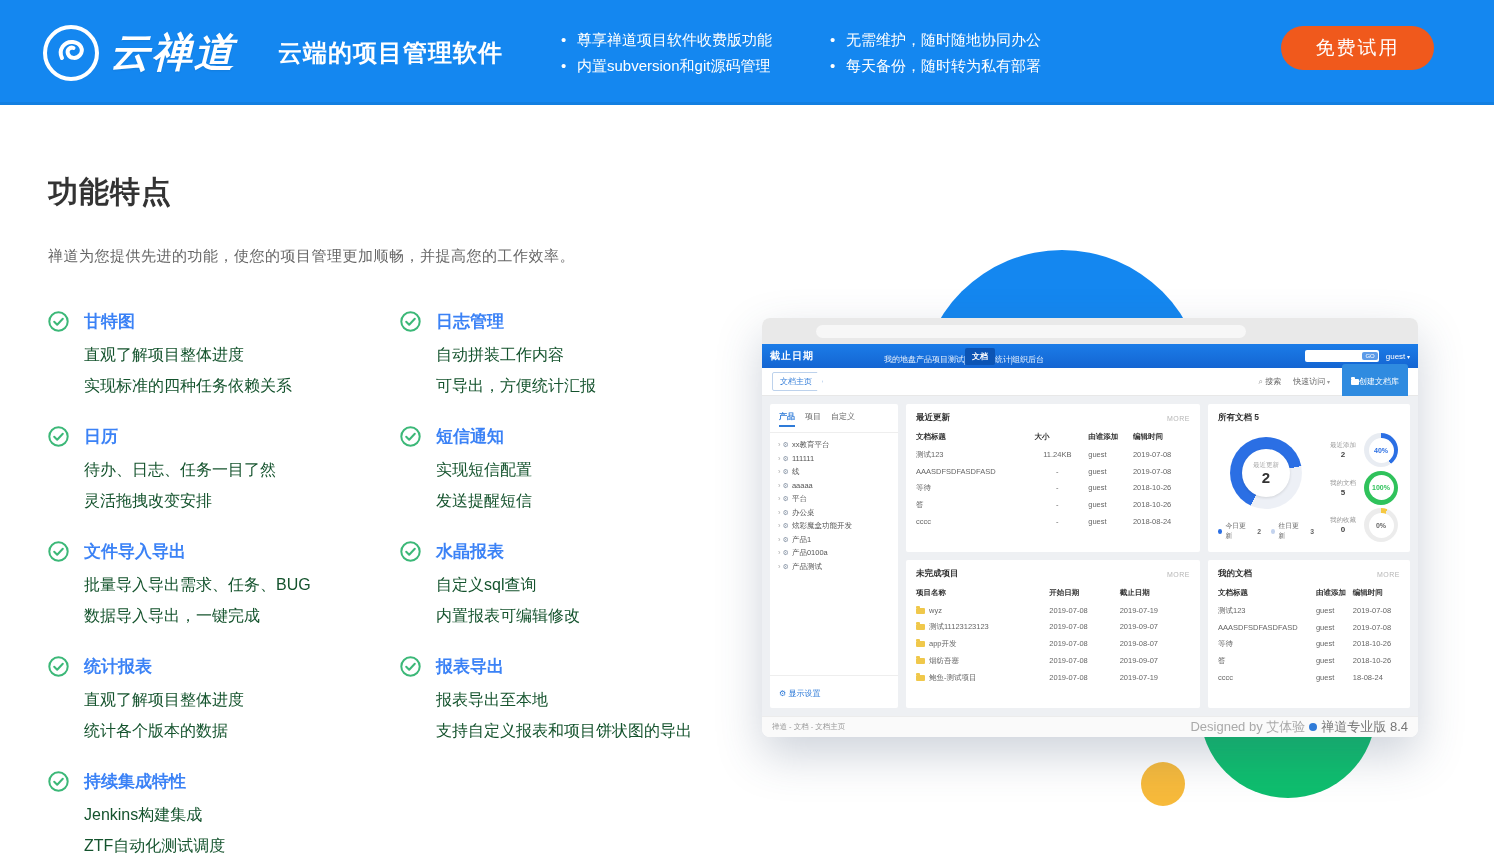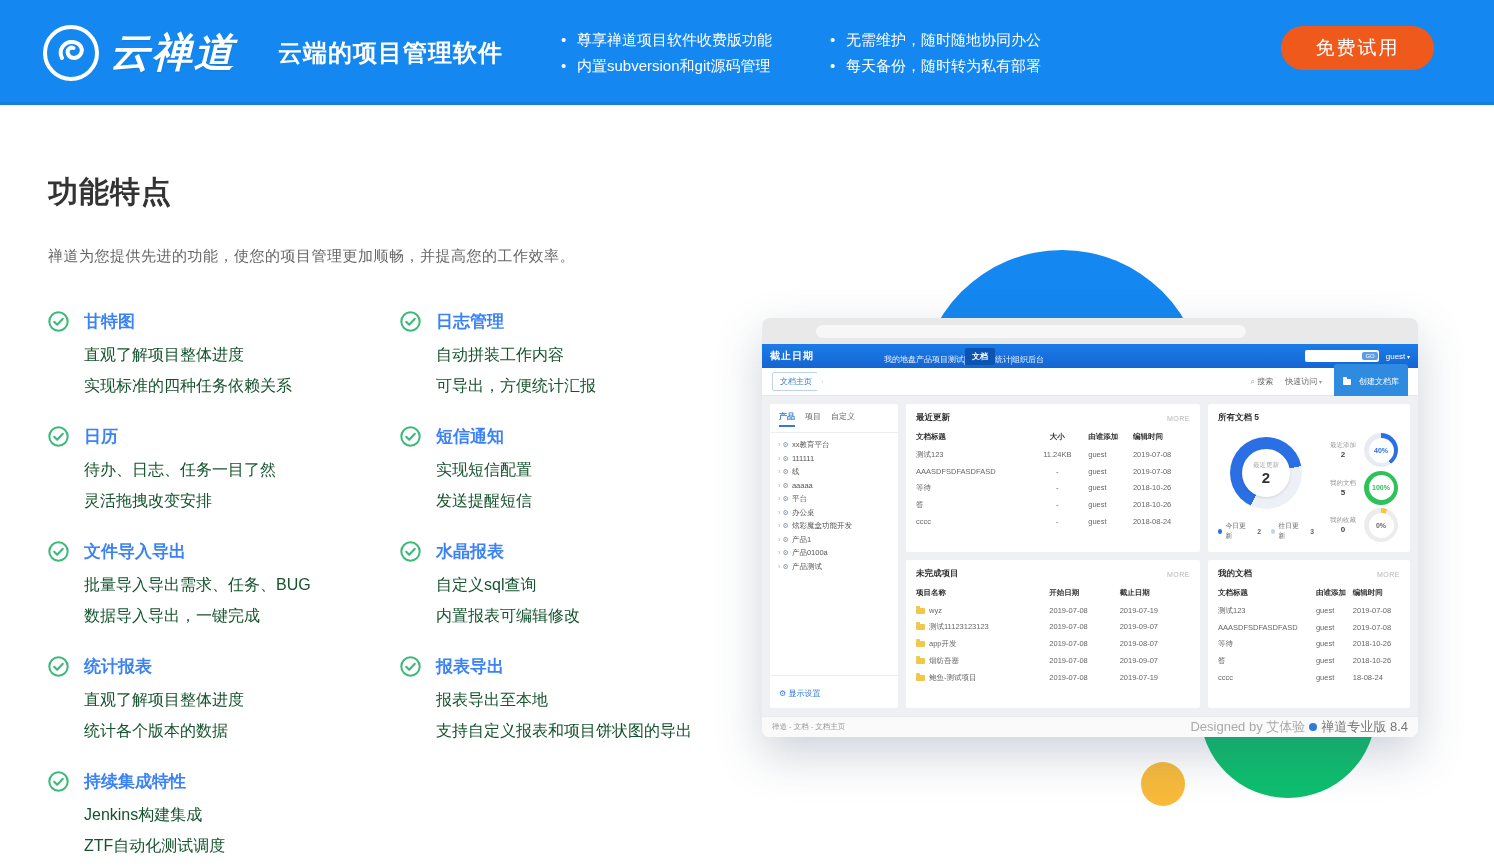--- a/index.html
+++ b/index.html
@@ -66,21 +66,21 @@
 
   .app-toolbar { height:28px; background:#fff; border-bottom:1px solid #e8e8e8;
     display:flex; align-items:center; padding:0 10px; flex:0 0 auto; }
   .crumb-tag { font-size:8px; color:#2F7BD8; border:1px solid #BDD2EC; padding:3px 10px 3px 7px;
     border-radius:2px; position:relative; clip-path:polygon(0 0,88% 0,100% 50%,88% 100%,0 100%); background:#fff; }
   .tb-right { margin-left:auto; display:flex; align-items:center; gap:12px; }
   .tb-link { font-size:8px; color:#666; cursor:pointer; }
   .tb-link.search::before { content:"⌕ "; color:#888; }
   .tb-link.quick::after { content:" ▾"; font-size:6px; color:#999; }
   .create-btn { background:#2F8BE0; color:#fff; font-size:8px; border:none; border-radius:3px;
-    padding:12px 9px; cursor:pointer; font-family:inherit; display:flex; align-items:center; gap:8px; }
+    padding:12px 9px; cursor:pointer; font-family:inherit; display:flex; align-items:center; gap:0; }
   .create-btn .fold { display:inline-block; width:8px; height:6px; background:#fff; border-radius:1px;
     position:relative; }
   .create-btn .fold::before { content:""; position:absolute; left:0; top:-2px; width:4px; height:2px;
     background:#fff; border-radius:1px 1px 0 0; }
 
   .app-body { flex:1 1 auto; background:#EEF0F3; display:flex; padding:8px; gap:8px; min-height:0; }
 
   .side-panel { width:128px; flex:0 0 auto; background:#fff; border-radius:2px;
     display:flex; flex-direction:column; padding:7px 0 6px; }
   .side-tabs { display:flex; gap:10px; padding:0 9px 5px; border-bottom:1px solid #eee; }
@@ -100,21 +100,21 @@
   .panel { background:#fff; border-radius:2px; padding:8px 10px; overflow:hidden;
     display:flex; flex-direction:column; }
   .panel-head { display:flex; align-items:center; margin-bottom:5px; }
   .panel-title { font-size:8.5px; font-weight:700; color:#333; }
   .more-link { margin-left:auto; font-size:7px; color:#b5b5b5; cursor:pointer; letter-spacing:0.5px; }
 
   table.mini-tbl { width:100%; border-collapse:collapse; }
   .mini-tbl th { font-size:7.5px; color:#333; text-align:left; font-weight:700; padding:3px 0 4px; }
   .mini-tbl td { font-size:7.5px; color:#666; padding:3.5px 0; white-space:nowrap; overflow:hidden; }
   .mini-tbl .num { text-align:center; padding-right:8px; }
-  .mini-tbl th.num { text-align:center;font-family:Liberation Mono, monospace; }
+  .mini-tbl th.num { text-align:left;font-family:Liberation Mono, monospace; }
   .fold-ic { display:inline-block; width:9px; height:6px; background:#F0C84B; border-radius:1px;
     position:relative; margin-right:4px; vertical-align:middle; }
   .fold-ic::before { content:""; position:absolute; left:0; top:-2px; width:4px; height:2px;
     background:#F0C84B; border-radius:1px 1px 0 0; }
 
   
   .stats-body { display:flex; flex:1; }
   .donut-zone { width:96px; display:flex; flex-direction:column; align-items:center; }
   .donut-big { width:72px; height:72px; border-radius:50%; margin-top:8px;
     background:conic-gradient(from 205deg, #2B6FE4 0 65%, #EDF0F6 65% 100%);

